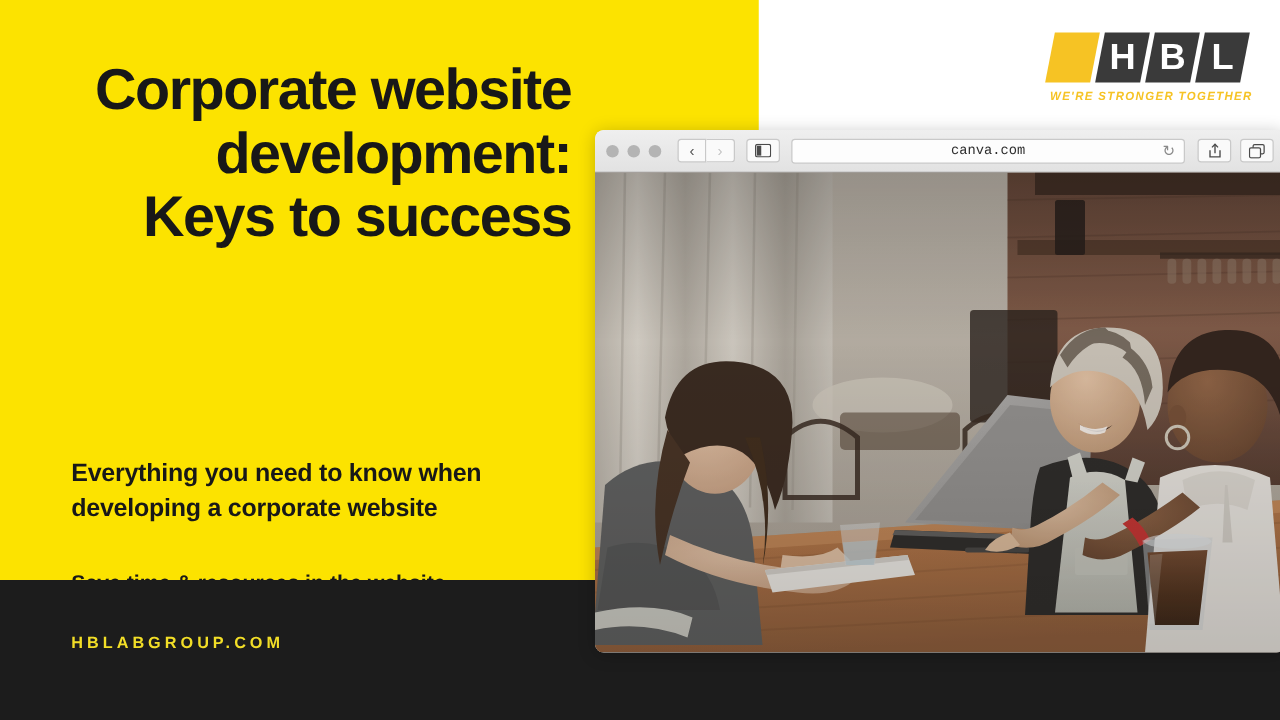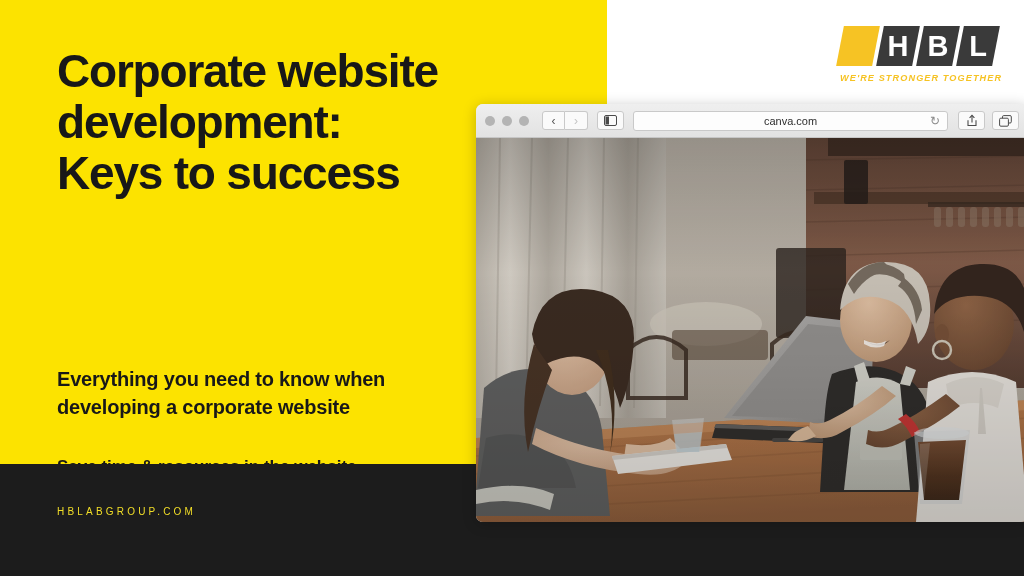--- a/index.html
+++ b/index.html
@@ -29,37 +29,38 @@
     position:absolute; left:0; top:464px; width:1024px; height:112px;
     background:#1C1C1C;
   }
 
   
   .headline{
     position:absolute; left:57px; top:46px; width:400px;
     font-size:46px; line-height:51px; font-weight:bold;
     letter-spacing:-1.2px;
     color:#181818;
+    text-align:right;
   }
   .subhead{
     position:absolute; left:57px; top:365px; width:390px;
     font-size:20px; line-height:28px; font-weight:bold;
     color:#181818; letter-spacing:-0.2px;
   }
   
   .clipped-line{
     position:absolute; left:57px; top:455px; width:400px; height:9px;
     overflow:hidden;
     font-size:17px; line-height:24px; font-weight:bold; color:#181818;
   }
 
   
   .footer-url{
     position:absolute; left:57px; top:506px;
-    font-size:10px; font-weight:400;
+    font-size:13px; font-weight:700;
     letter-spacing:3.2px;
     color:#F2DE27;
   }
 
   
   .logo{
     position:absolute; left:840px; top:26px; width:160px; height:60px;
   }
   .logo-row{ position:relative; height:42px; display:flex; align-items:flex-start; }
   .logo-para{
@@ -116,21 +117,21 @@
     border-radius:3px; display:flex; align-items:center; justify-content:center;
     margin-right:9px;
   }
 
   .urlbar{
     flex:1; height:20px; background:#FDFDFD;
     border:1px solid #C9C9C9; border-radius:3px;
     display:flex; align-items:center; justify-content:center;
     position:relative; max-width:315px; margin:0 auto;
   }
-  .urlbar .url-text{ font-size:11px; color:#2E2E2E; }
+  .urlbar .url-text{ font-size:11px; color:#2E2E2E;font-family:Liberation Mono, monospace; }
   .reload{
     position:absolute; right:7px; top:50%; transform:translateY(-50%);
     font-size:12px; color:#8A8A8A; line-height:1;
   }
 
   .right-icons{ display:flex; gap:7px; margin-left:auto; padding-left:10px; }
   .iconbtn{
     width:27px; height:19px; background:#FAFAFA; border:1px solid #C9C9C9;
     border-radius:3px; display:flex; align-items:center; justify-content:center;
   }

